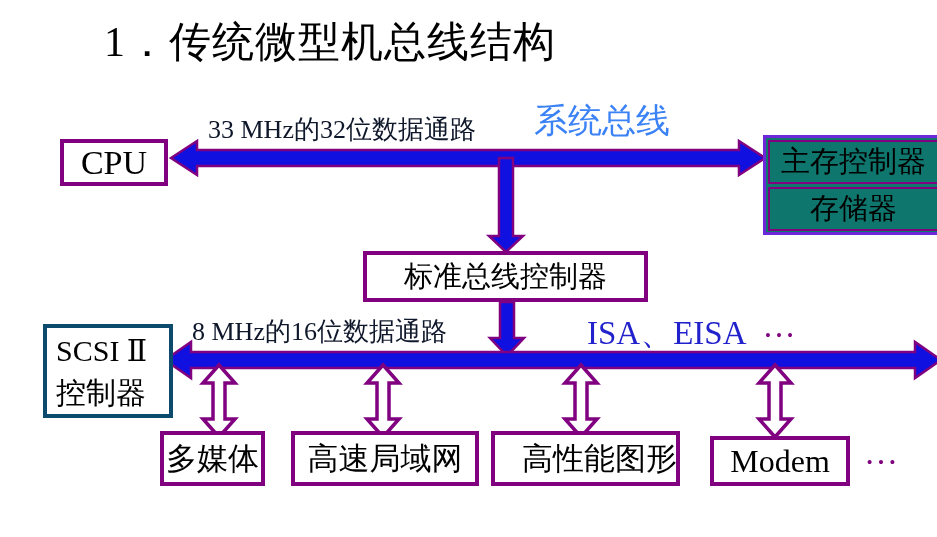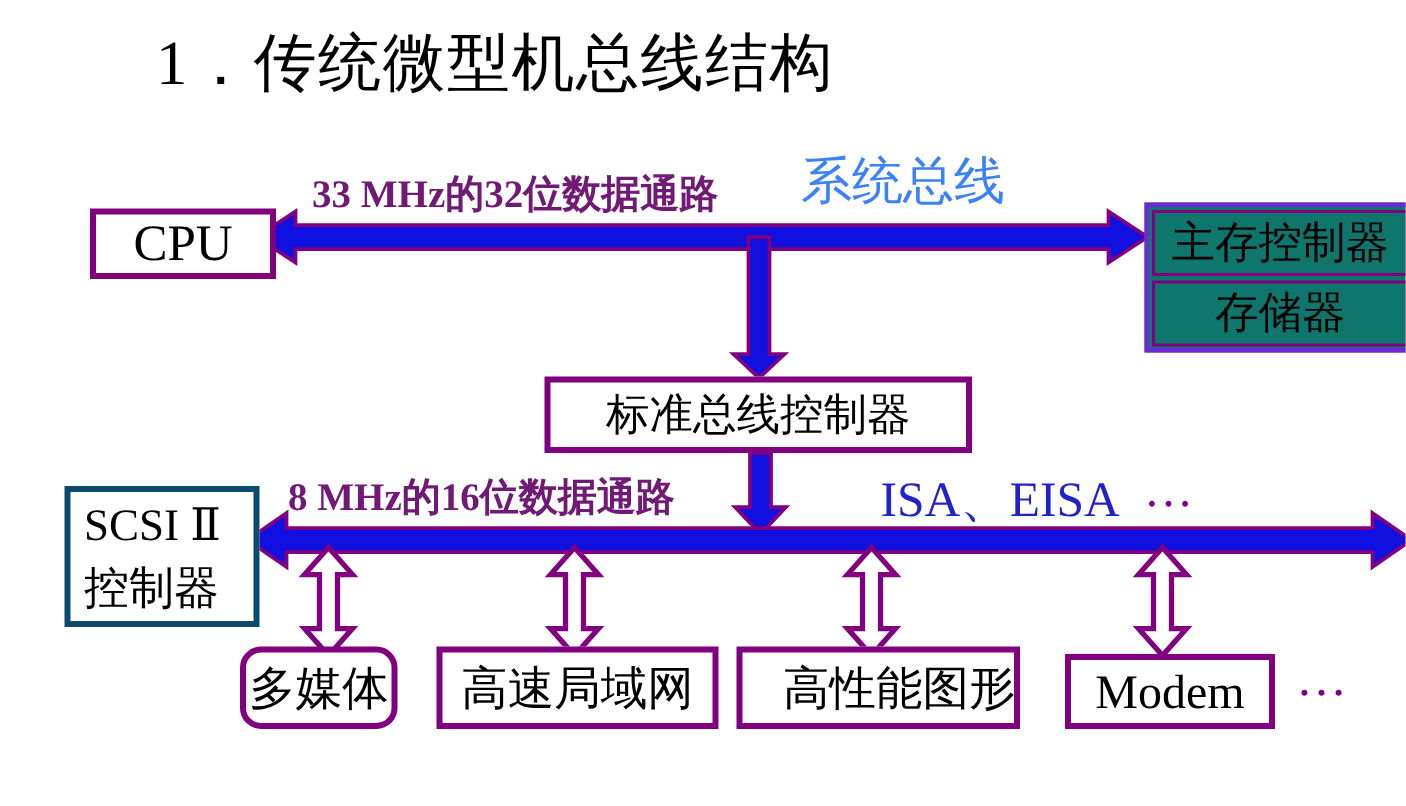--- a/index.html
+++ b/index.html
@@ -9,34 +9,34 @@
   }
   .abs{position:absolute;}
   .title{
     left:66px;top:14px;font-size:42px;color:#000;white-space:nowrap;letter-spacing:1px;
   }
   .arrow-layer{left:0;top:0;width:937px;height:537px;}
   .pbox{
     box-sizing:border-box;border:4px solid #800080;background:#fff;
     display:flex;align-items:center;justify-content:center;white-space:nowrap;
   }
-  .cpu-box{left:22px;top:139px;width:124px;height:47px;font-size:34px;}
+  .cpu-box{left:22px;top:139px;width:108px;height:47px;font-size:34px;}
   .mem-stack{left:725px;top:135px;width:181px;height:100px;box-sizing:border-box;
     border:3px solid #6d28d9;background:#0f766e;padding:2px 2px;display:flex;flex-direction:column;gap:3px;}
   .mem-cell{box-sizing:border-box;border:2px solid #800080;flex:1;display:flex;
     align-items:center;justify-content:center;font-size:29px;white-space:nowrap;}
   .std-box{left:325px;top:251px;width:285px;height:51px;font-size:29px;}
   .scsi-box{left:5px;top:324px;width:130px;height:94px;box-sizing:border-box;border:4px solid #0c4a6e;
     background:#fff;font-size:30px;line-height:42px;padding:2px 0 0 9px;white-space:nowrap;}
   .dev-box{top:431px;height:55px;font-size:31px;}
-  .dev-multimedia{left:122px;width:105px;border-radius:14px;}
+  .dev-multimedia{left:122px;width:105px;}
   .dev-lan{left:253px;width:188px;}
   .dev-graphics{left:453px;width:189px;padding-left:28px;}
   .dev-modem{left:672px;top:436px;width:140px;height:50px;font-size:32px;}
-  .buslabel{font-size:26px;color:#701a75;white-space:nowrap;font-weight:bold;}
+  .buslabel{font-size:26px;color:#0f172a;white-space:nowrap;}
   .dp1{left:170px;top:112px;}
   .dp2{left:154px;top:314px;}
   .sysbus-label{left:496px;top:98px;font-size:34px;color:#3b82f6;white-space:nowrap;}
   .isa-label{left:549px;top:311px;font-size:33px;color:#2222cc;white-space:nowrap;}
   .isa-label .ell{color:#800080;position:relative;top:-7px;margin-left:16px;letter-spacing:2px;}
   .modem-ell{left:826px;top:434px;font-size:34px;color:#800080;letter-spacing:2px;white-space:nowrap;}
 </style>
 </head>
 <body>
 

